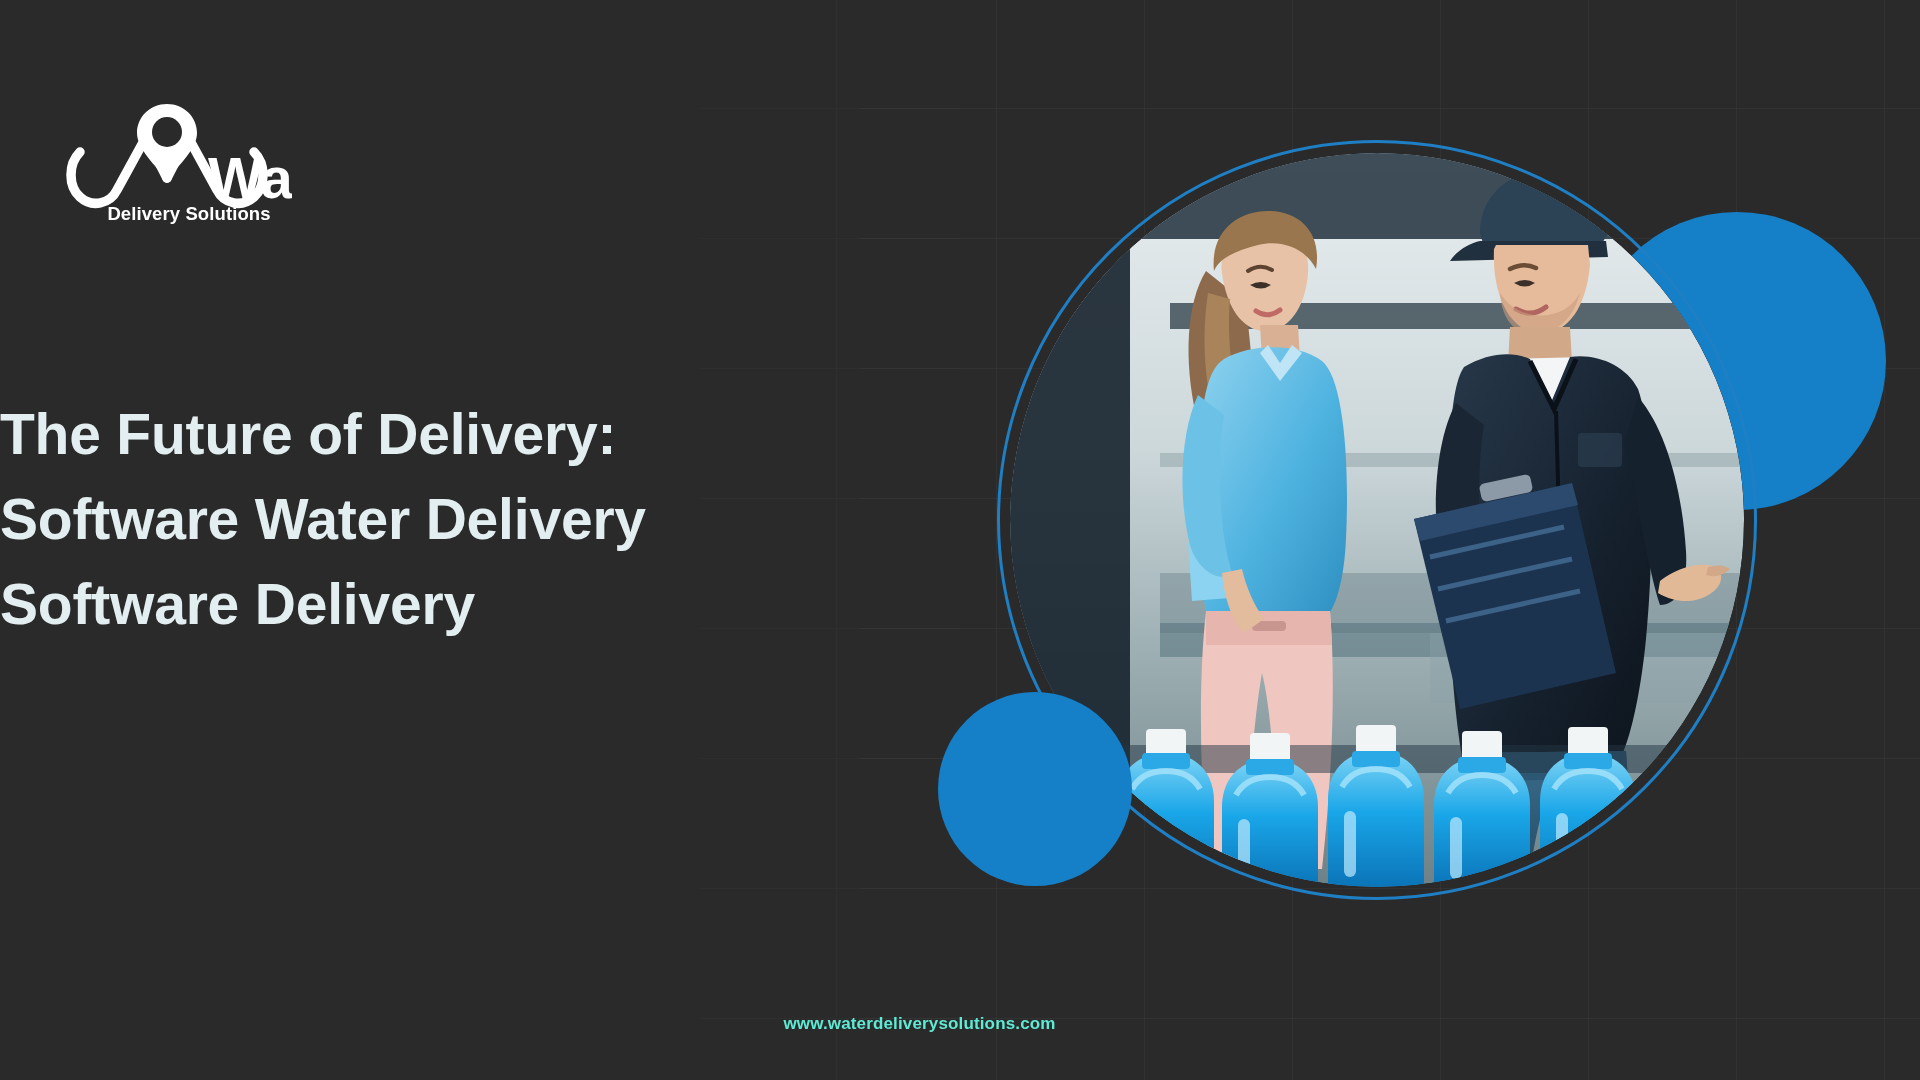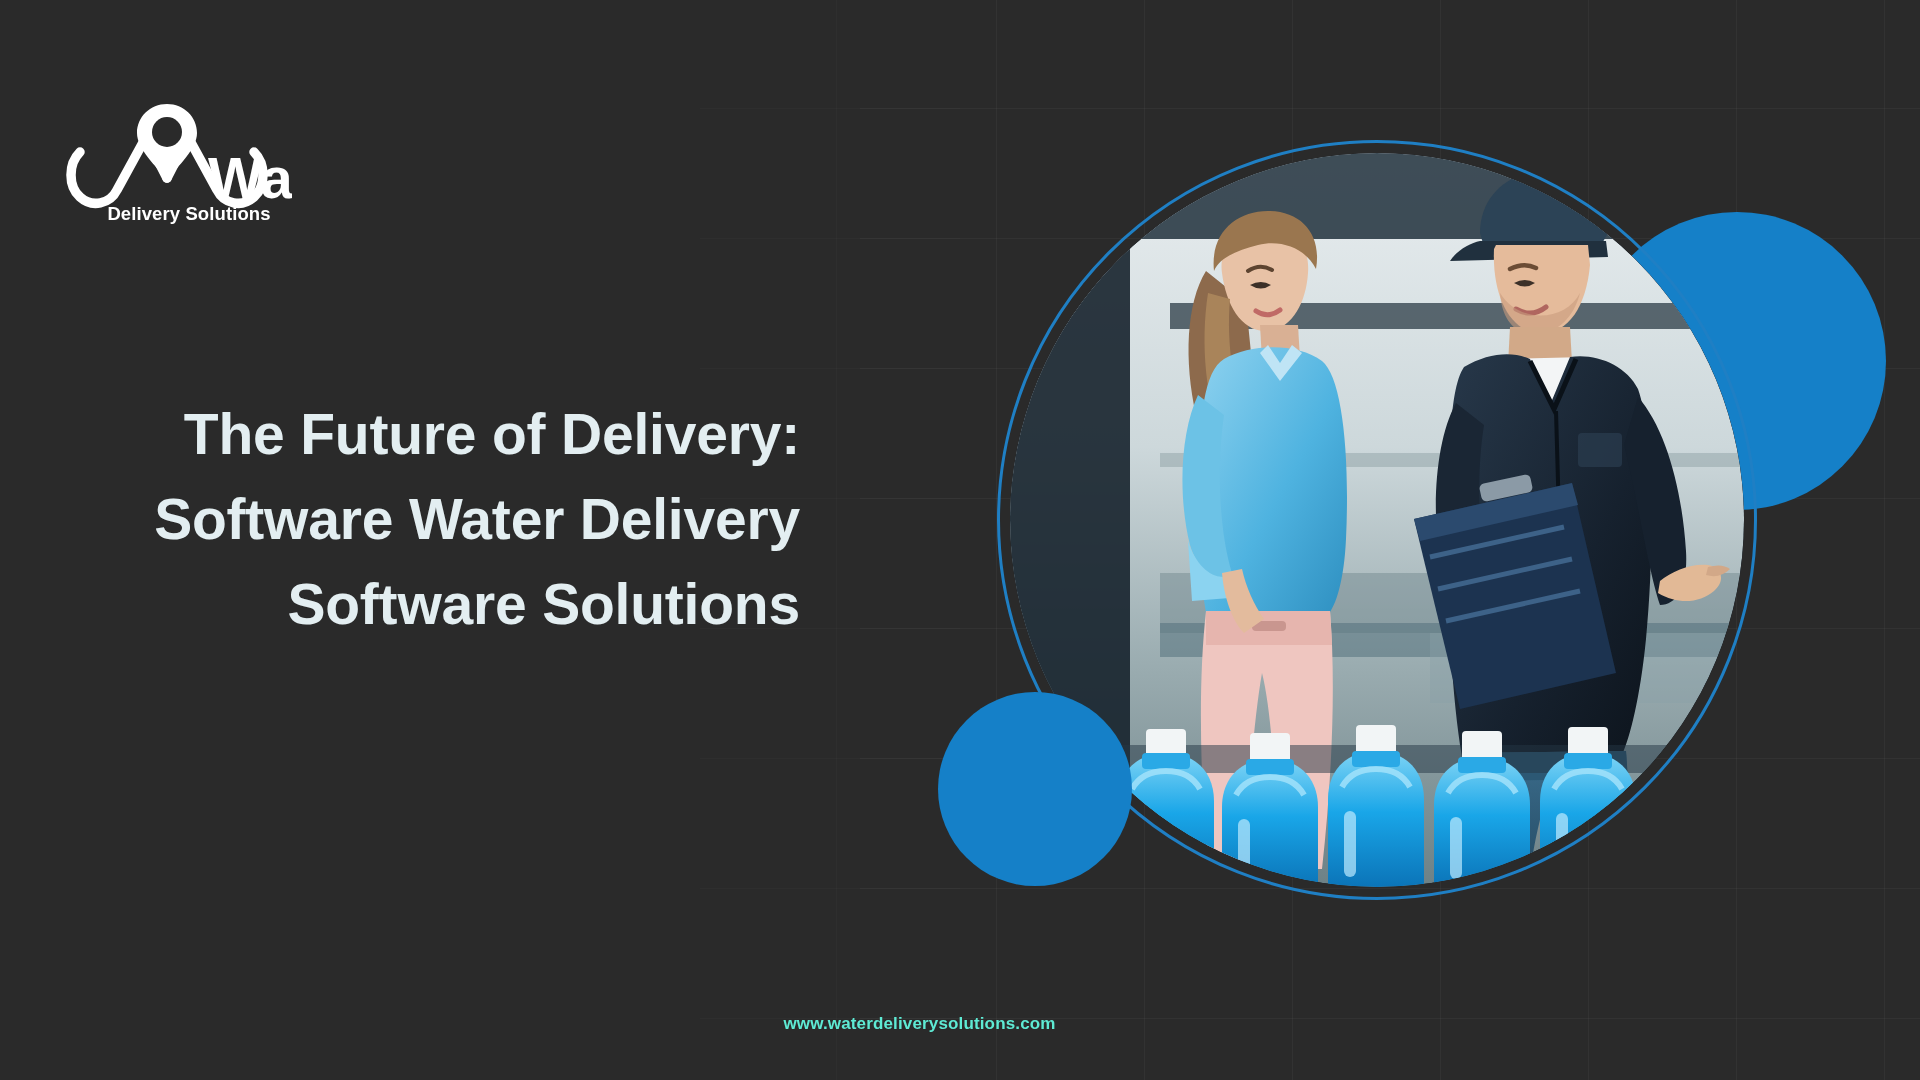--- a/index.html
+++ b/index.html
@@ -55,21 +55,21 @@
     font-weight:600;
     letter-spacing:0.1px;
     white-space:nowrap;
   }
 
   
   .headline {
     position:absolute;
     left:0px; top:392px;
     width:800px;
-    text-align:right;
+    text-align:left;
     color:#e3eef1;
     font-size:57px;
     font-weight:bold;
     line-height:1.49;
     letter-spacing:-0.2px;
   }
   .headline .ln { display:block; white-space:nowrap; }
 
   
   .footer-url {
@@ -143,21 +143,21 @@
       <path d="M105 4 C88 4, 75 17, 75 33 C75 49, 94 66, 105 80 C116 66, 135 49, 135 33 C135 17, 122 4, 105 4 Z" fill="#ffffff"></path>
       <circle cx="105" cy="32" r="15" fill="#2a2a2a"></circle>
       <text x="146" y="98" font-family="Liberation Sans, sans-serif" font-size="58" font-weight="bold" fill="#ffffff">Water</text>
     </svg>
     <div class="logo-sub">Delivery Solutions</div>
   </div>
 
   <div class="headline">
     <span class="ln">The Future of Delivery:</span>
     <span class="ln">Software Water Delivery</span>
-    <span class="ln">Software Solutions</span>
+    <span class="ln">Software Delivery</span>
   </div>
 
   <div class="deco">
 
     <div class="blue-circle-tr"></div>
     <div class="photo-ring"></div>
 
     <div class="photo-circle">
       <svg viewBox="0 0 734 734">
         <defs>

